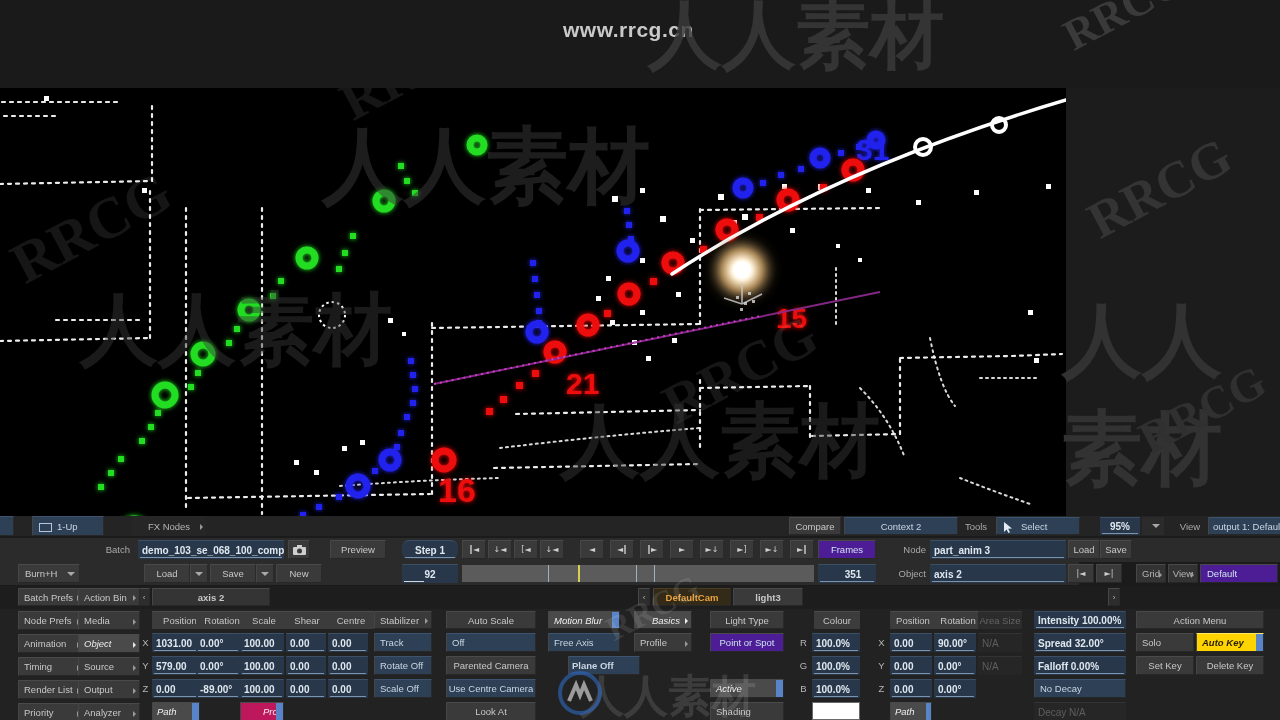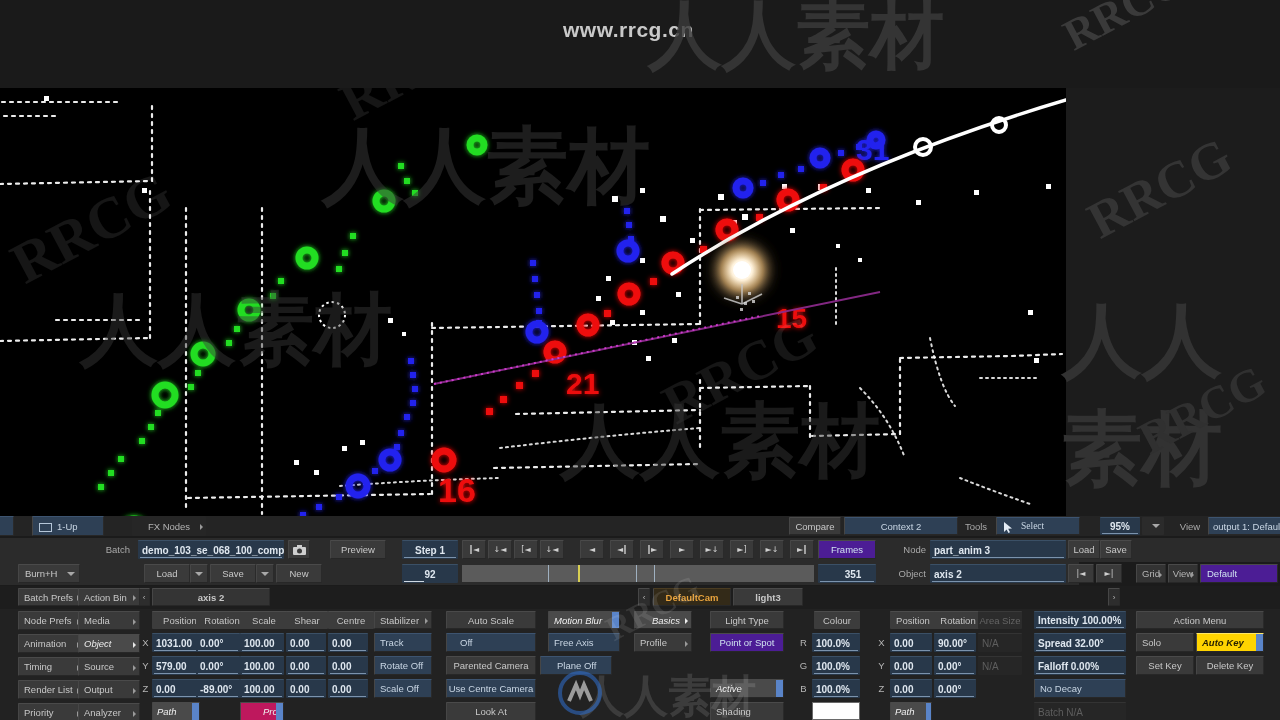--- a/index.html
+++ b/index.html
@@ -351,21 +351,21 @@
 
     <div class="btn dark" style="left:132px;top:0;width:74px;height:20px;background:#262626;border:none;">
       <span>FX Nodes</span>
       <span class="arr"></span>
     </div>
 
     <div class="btn" style="left:789px;top:1px;width:52px;height:18px;">Compare</div>
     <div class="btn blue" style="left:844px;top:1px;width:114px;height:18px;">Context 2</div>
 
     <div class="lbl" style="left:960px;top:1px;width:32px;height:18px;justify-content:center;">Tools</div>
-    <div class="btn blue" style="left:996px;top:1px;width:84px;height:18px;justify-content:flex-start;padding-left:24px;font-family:Liberation Serif, serif;">
+    <div class="btn blue" style="left:996px;top:1px;width:84px;height:18px;justify-content:flex-start;padding-left:24px;">
       <svg width="9" height="11" viewBox="0 0 9 11" style="position:absolute;left:7px;top:4px;">
         <path d="M0 0 L0 10 L2.6 7.4 L4.4 11 L6 10.2 L4.2 6.7 L8 6.5 Z" fill="#e3ecf5"></path>
       </svg>
       <span>Select</span>
     </div>
 
     <div class="fld" style="left:1100px;top:1px;width:40px;height:18px;justify-content:center;padding-left:0;">
       <span>95%</span>
       <span class="ul"></span>
     </div>
@@ -386,21 +386,21 @@
     <div class="btn" style="left:288px;top:2px;width:22px;">
       <svg width="13" height="10" viewBox="0 0 13 10">
         <rect x="0" y="2" width="13" height="8" rx="1" fill="#cfcfcf"></rect>
         <rect x="4" y="0" width="5" height="2" fill="#cfcfcf"></rect>
         <circle cx="6.5" cy="6" r="2.5" fill="#3a3a3a"></circle>
       </svg>
     </div>
 
     <div class="btn" style="left:330px;top:2px;width:56px;">Preview</div>
 
-    <div class="fld" style="left:402px;top:2px;width:56px;justify-content:center;padding-left:0;">
+    <div class="fld" style="left:402px;top:2px;width:56px;justify-content:center;padding-left:0;border-radius:7px;">
       <span>Step 1</span>
       <span class="ul"></span>
     </div>
 
     <div>
       <div class="btn" style="left:462px;top:2px;width:24px;">
           <span class="tg">‖◄</span>
         </div>
       <div class="btn" style="left:488px;top:2px;width:24px;">
           <span class="tg">↓◄</span>
@@ -659,33 +659,33 @@
         <span>Stabilizer</span>
         <span class="arr"></span>
         </div>
       <div class="btn blue" style="left:374px;top:24px;width:58px;justify-content:flex-start;padding-left:5px;">Track</div>
       <div class="btn blue" style="left:374px;top:47px;width:58px;justify-content:flex-start;padding-left:5px;">Rotate Off</div>
       <div class="btn blue" style="left:374px;top:70px;width:58px;justify-content:flex-start;padding-left:5px;">Scale Off</div>
     </div>
 
     <div>
       <div class="btn" style="left:446px;top:2px;width:90px;height:18px;">Auto Scale</div>
-      <div class="btn blue" style="left:446px;top:24px;width:90px;justify-content:flex-start;padding-left:13px;">Off</div>
+      <div class="btn blue" style="left:446px;top:24px;width:90px;justify-content:flex-start;padding-left:5px;">Off</div>
       <div class="btn" style="left:446px;top:47px;width:90px;">Parented Camera</div>
       <div class="btn blue" style="left:446px;top:70px;width:90px;">Use Centre Camera</div>
       <div class="btn" style="left:446px;top:93px;width:90px;">Look At</div>
     </div>
 
     <div>
       <div class="btn italic" style="left:548px;top:2px;width:72px;height:18px;background:#4a4a4a;color:#f0f0f0;justify-content:flex-start;padding-left:5px;">
         <span>Motion Blur</span>
         <span class="hl"></span>
         </div>
       <div class="btn blue" style="left:548px;top:24px;width:72px;justify-content:flex-start;padding-left:5px;">Free Axis</div>
-      <div class="btn blue" style="left:540px;top:47px;width:72px;justify-content:flex-start;padding-left:16px;">Plane Off</div>
+      <div class="btn blue" style="left:568px;top:47px;width:72px;justify-content:flex-start;padding-left:3px;font-weight:bold;">Plane Off</div>
     </div>
 
     <div>
       <div class="btn italic" style="left:634px;top:2px;width:58px;height:18px;background:#4a4a4a;color:#f0f0f0;justify-content:flex-start;padding-left:17px;">
         <span>Basics</span>
         <span class="arr" style="border-left-color:#eee"></span>
         </div>
       <div class="btn" style="left:634px;top:24px;width:58px;justify-content:flex-start;padding-left:5px;">
         <span>Profile</span>
         <span class="arr"></span>
@@ -777,21 +777,21 @@
       <div class="fld" style="left:1034px;top:24px;width:92px;">
         <span>Spread 32.00°</span>
           <span class="ul"></span>
         </div>
       <div class="fld" style="left:1034px;top:47px;width:92px;">
         <span>Falloff 0.00%</span>
           <span class="ul"></span>
         </div>
       <div class="btn blue" style="left:1034px;top:70px;width:92px;justify-content:flex-start;padding-left:5px;">No Decay</div>
       <div class="fld ghost" style="left:1034px;top:93px;width:92px;">
-        <span>Batch N/A</span>
+        <span>Decay N/A</span>
         </div>
     </div>
 
     <div>
       <div class="btn" style="left:1136px;top:2px;width:128px;height:18px;">Action Menu</div>
       <div class="btn" style="left:1136px;top:24px;width:58px;justify-content:flex-start;padding-left:5px;">Solo</div>
       <div class="btn yellow" style="left:1196px;top:24px;width:68px;justify-content:flex-start;padding-left:5px;">
         <span>Auto Key</span>
         <span class="hl"></span>
         </div>

